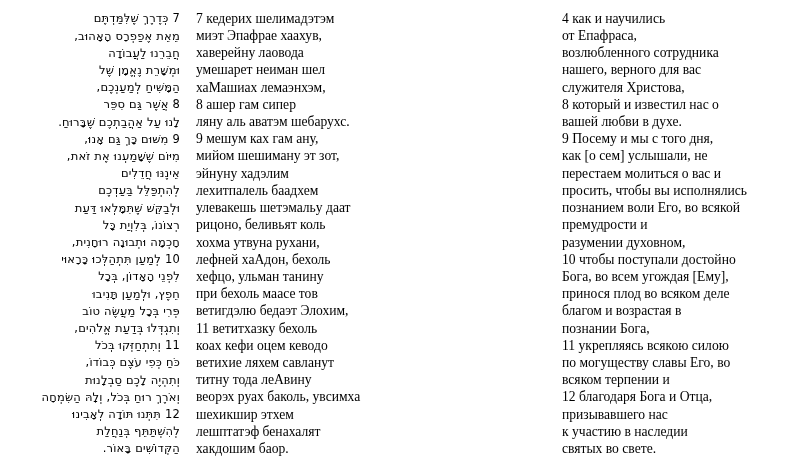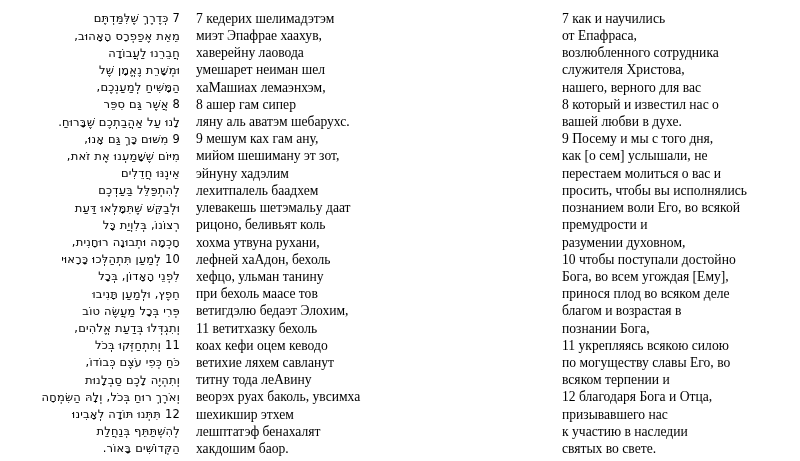--- a/index.html
+++ b/index.html
@@ -141,25 +141,25 @@
       <div class="line">титну тода леАвину</div>
       <div class="line">веорэх руах баколь, увсимха</div>
       <div class="line">шехикшир этхем</div>
       <div class="line">лешптатэф бенахалят</div>
       <div class="line">хакдошим баор.</div>
     </div>
 
     <div class="col-gap"></div>
 
     <div class="col-russian">
-      <div class="line">7 как и научились</div>
+      <div class="line">4 как и научились</div>
       <div class="line">   от Епафраса,</div>
       <div class="line">возлюбленного сотрудника</div>
+      <div class="line">нашего, верного для вас</div>
       <div class="line">служителя Христова,</div>
-      <div class="line">нашего, верного для вас</div>
       <div class="line">8 который и известил нас о</div>
       <div class="line">вашей любви в духе.</div>
       <div class="line">9 Посему и мы с того дня,</div>
       <div class="line">как [о сем] услышали, не</div>
       <div class="line">перестаем молиться о вас и</div>
       <div class="line">просить, чтобы вы исполнялись</div>
       <div class="line">познанием воли Его, во всякой</div>
       <div class="line">премудрости и</div>
       <div class="line">разумении духовном,</div>
       <div class="line">10 чтобы поступали достойно</div>

